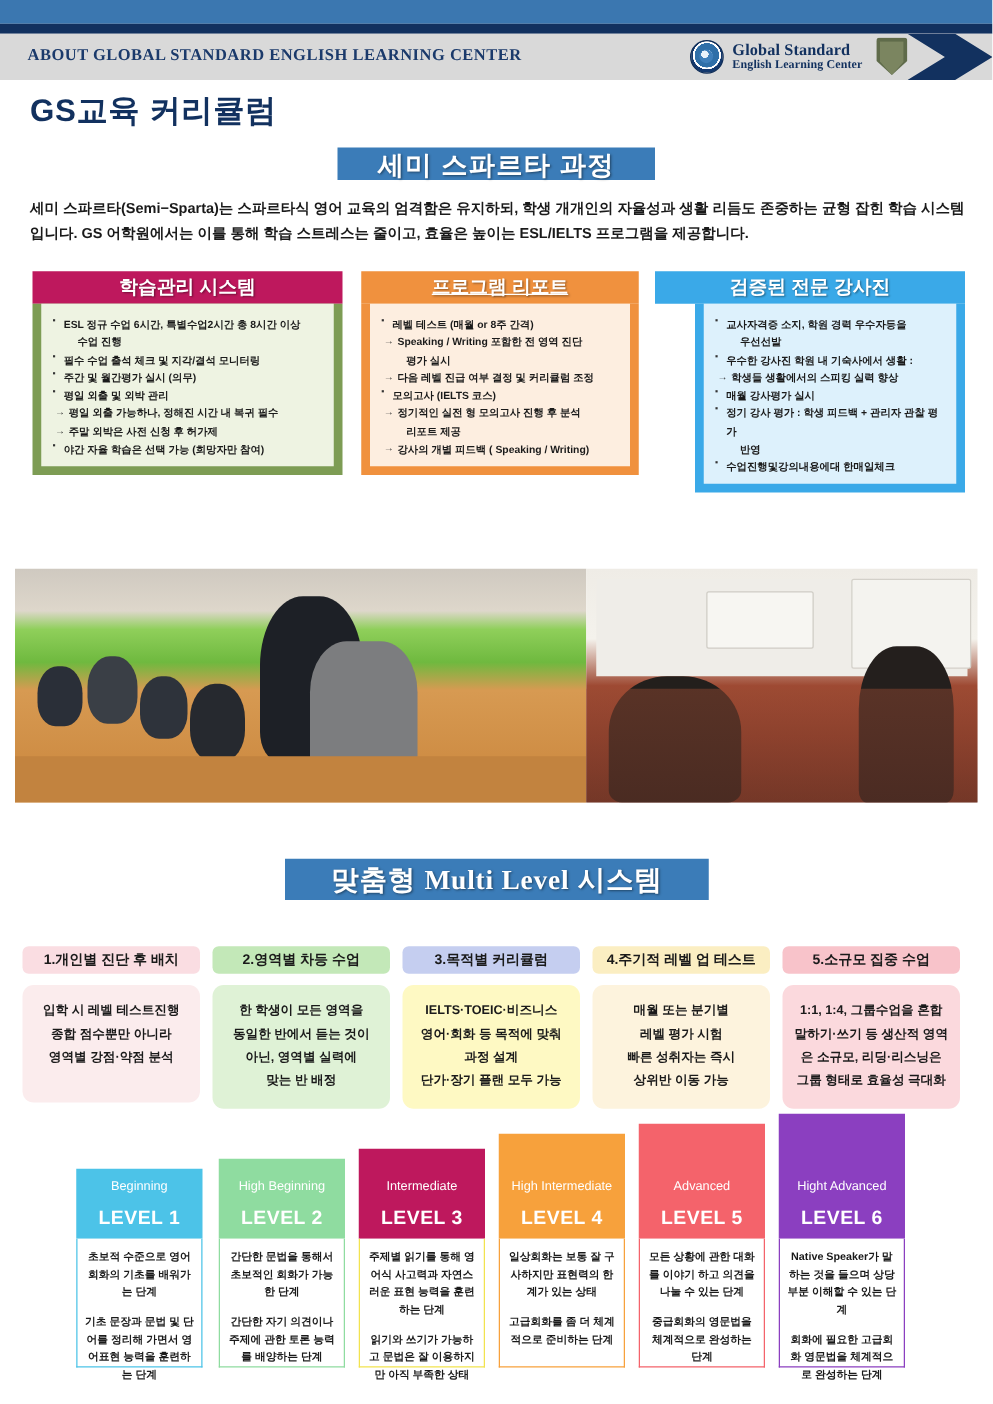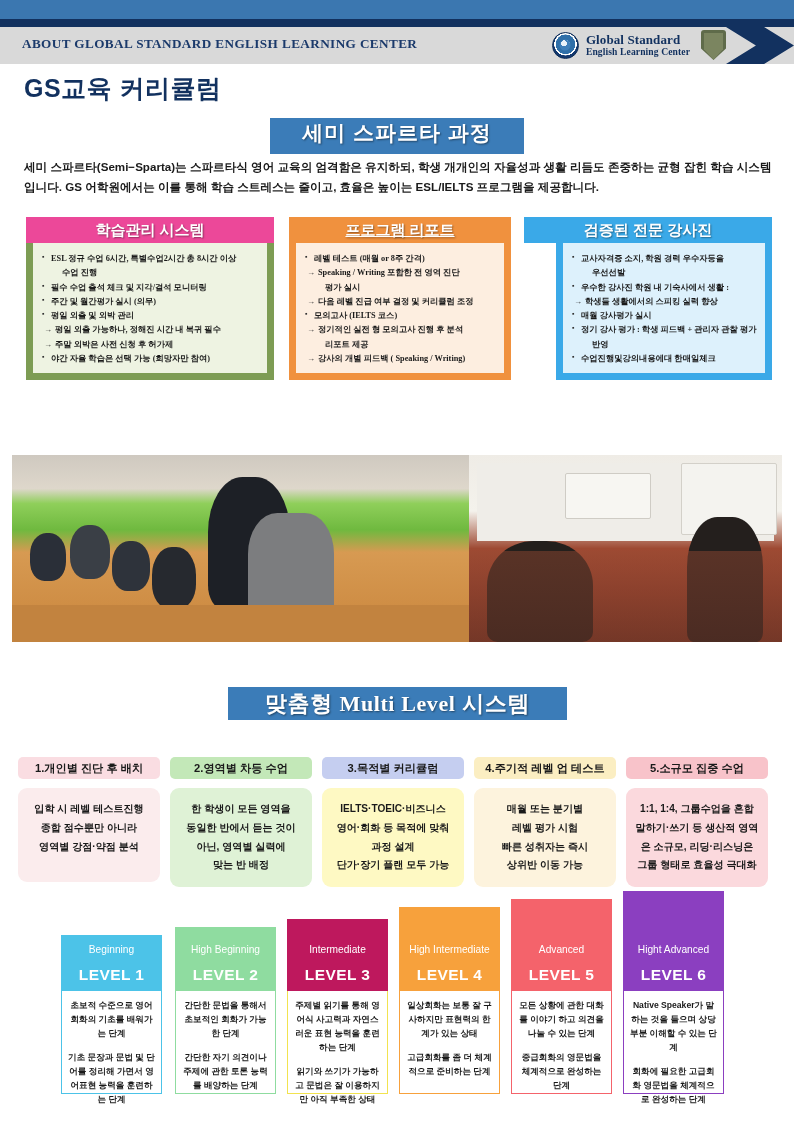--- a/index.html
+++ b/index.html
@@ -63,52 +63,52 @@
     font-size:25px; font-weight:bold; color:#12315f;
     letter-spacing:.5px;
   }
 
   
   .sec-title {
     position:absolute; background:#3b7cb8; color:#ffffff;
     font-weight:bold; text-align:center;
     text-shadow: 1px 1px 2px rgba(0,0,0,.45);
   }
-  #sec-semi { left:270px; top:118px; width:254px; height:36px; line-height:30px; font-size:21px; letter-spacing:1px; }
+  #sec-semi { left:270px; top:118px; width:254px; height:26px; line-height:30px; font-size:21px; letter-spacing:1px; }
   #sec-multi { left:228px; top:687px; width:339px; height:33px; line-height:33px; font-size:22px; letter-spacing:.6px; }
   #sec-multi .en { font-family:"Liberation Serif","DejaVu Serif",serif; }
 
   
   .intro {
     position:absolute; left:24px; top:157px; width:748px;
     font-size:11.6px; font-weight:bold; color:#1a1a1a; line-height:1.75;
   }
 
   
   .fbox { position:absolute; }
   .fbox-head {
     height:26px; line-height:26px; text-align:center;
     font-size:15px; font-weight:bold; color:#ffffff;
     text-shadow: 1px 1px 1.6px rgba(0,0,0,.4);
   }
   .fbox-body {
     padding:9px 7px 7px 9px; font-size:8.3px; line-height:1.72;
-    color:#1a1a1a; font-weight:bold;font-family:Liberation Serif, serif;
+    color:#1a1a1a; font-weight:bold;
   }
   .fbox-body ul { list-style:none; }
   .fbox-body li { position:relative; padding-left:9px; }
   .fbox-body li.bul::before {
     content:"▪"; position:absolute; left:0; top:-1px; font-size:7px; color:#333;
   }
   .fbox-body li.arr { padding-left:13px; }
   .fbox-body li.arr::before { content:"→"; position:absolute; left:2px; top:0; font-size:8px; color:#333; }
   .fbox-body li.plain { padding-left:20px; }
 
   #box1 { left:26px; top:217px; width:248px; }
-  #box1 .fbox-head { background:#ec4899;text-align:center; }
+  #box1 .fbox-head { background:#be185d;text-align:center; }
   #box1 .fbox-wrap { background:#7d9c54; padding:0 7px 7px 7px; }
   #box1 .fbox-body { background:#eef3e2; }
 
   #box2 { left:289px; top:217px; width:222px; }
   #box2 .fbox-head { background:#f0913e; text-decoration:underline; }
   #box2 .fbox-wrap { background:#f0913e; padding:0 7px 7px 7px; }
   #box2 .fbox-body { background:#fdeee0; }
 
   #box3 { left:524px; top:217px; width:248px; }
   #box3 .fbox-head { background:#3aa9e8; }

